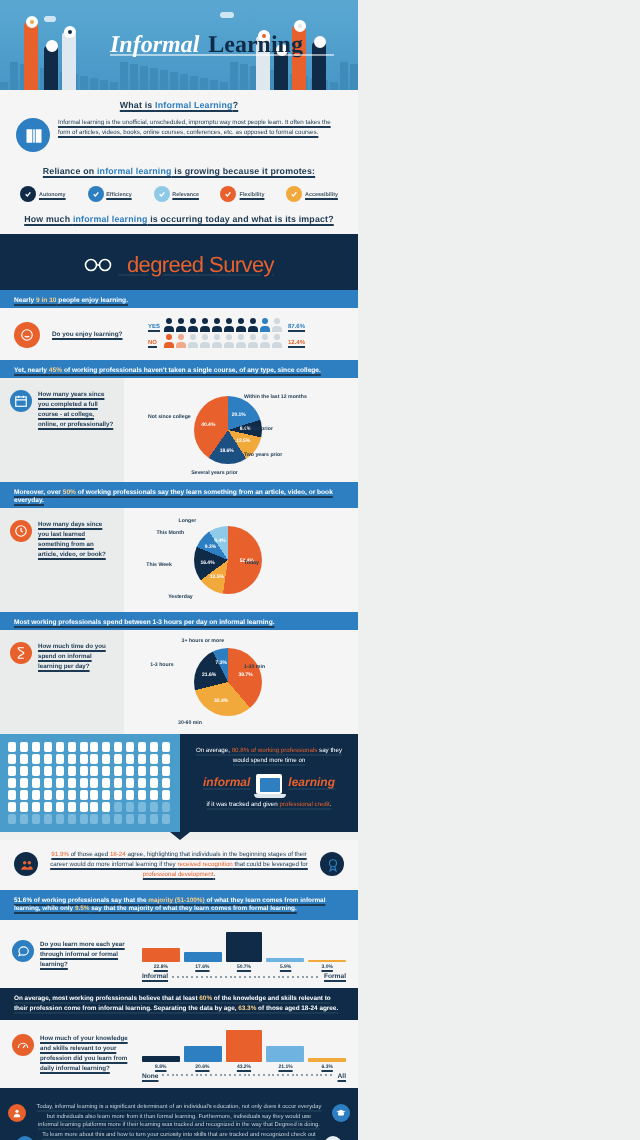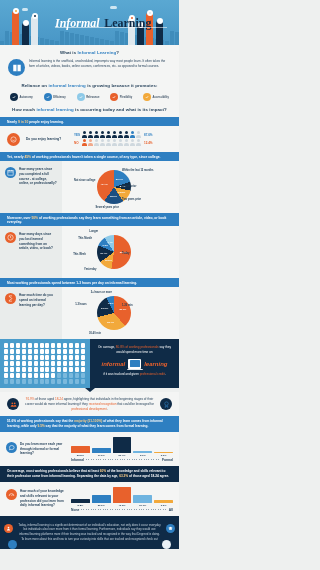--- a/index.html
+++ b/index.html
@@ -1,21 +1,21 @@
 <!DOCTYPE html>
 <html><head>
 <meta charset="utf-8">
 <style>
   * { margin:0; padding:0; box-sizing:border-box; }
   body {
     width:179px; height:570px; overflow:hidden;
     font-family:"Liberation Sans", sans-serif;
     background:#eef0ef; color:#1d3a54;
   }
-  .page { width:179px; height:570px; position:relative; }
+  .page { width:179px; height:570px; position:relative;text-decoration:underline; }
 
   
   .hero { position:relative; height:45px; background:#4a9ccb; overflow:hidden; }
   .hero .sky { position:absolute; inset:0; background:linear-gradient(#5aa8d2,#4896c6); }
   .skyline { position:absolute; bottom:0; left:0; right:0; height:16px; }
   .skyline i { position:absolute; bottom:0; background:#3f8cbb; display:block; }
   .cloud { position:absolute; background:#cfe6f2; border-radius:4px; height:3px; }
   .bar { position:absolute; bottom:0; border-radius:2px 2px 0 0; }
   .ppl { position:absolute; border-radius:50%; border:2px solid #fff; background:#0f2b47; }
   .hero-title { position:absolute; left:55px; top:13px; z-index:6; white-space:nowrap; }
@@ -243,20 +243,30 @@
             </svg>
          </span>
          <span class="lb">Accessibility</span>
        </div>
       </div>
     <div class="h-q" style="margin-top:6px">
       <span>How much </span><span class="bl">informal learning</span><span> is occurring today and what is its impact?</span>
     </div>
   </div>
 
+  <div class="survey">
+    <span class="glasses">
+      <svg width="14" height="7" viewBox="0 0 28 14">
+          <circle cx="7" cy="7" r="5.5" fill="none" stroke="#fff" stroke-width="1.6"></circle>
+          <circle cx="21" cy="7" r="5.5" fill="none" stroke="#fff" stroke-width="1.6"></circle>
+          <path d="M12.5 7h3" stroke="#fff" stroke-width="1.6"></path>
+        </svg>
+    </span>
+    <span class="logo"><span>degreed</span> <span>Survey</span></span>
+  </div>
 
   <div class="qbar">
     <span>Nearly </span><span class="hl">9 in 10</span><span> people enjoy learning.</span>
   </div>
   <div class="qrow">
     <div class="qicon o">
       <svg viewBox="0 0 24 24" fill="none" stroke="#fff" stroke-width="2">
           <circle cx="12" cy="12" r="9"></circle>
           <path d="M8 14c1.3 1.6 6.7 1.6 8 0"></path>
         </svg>

